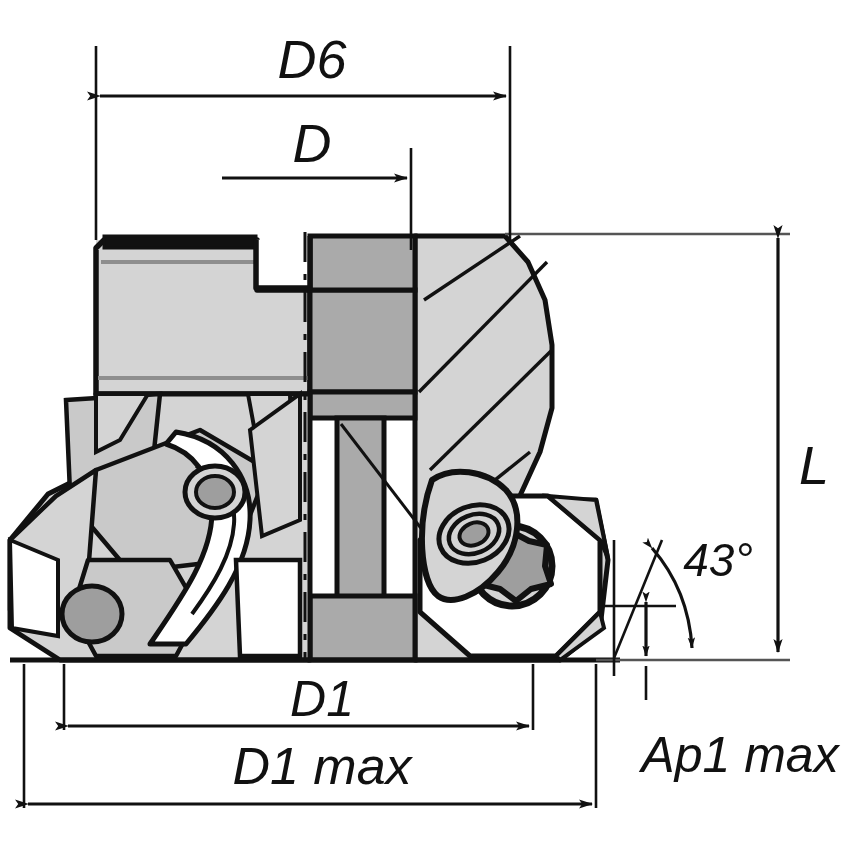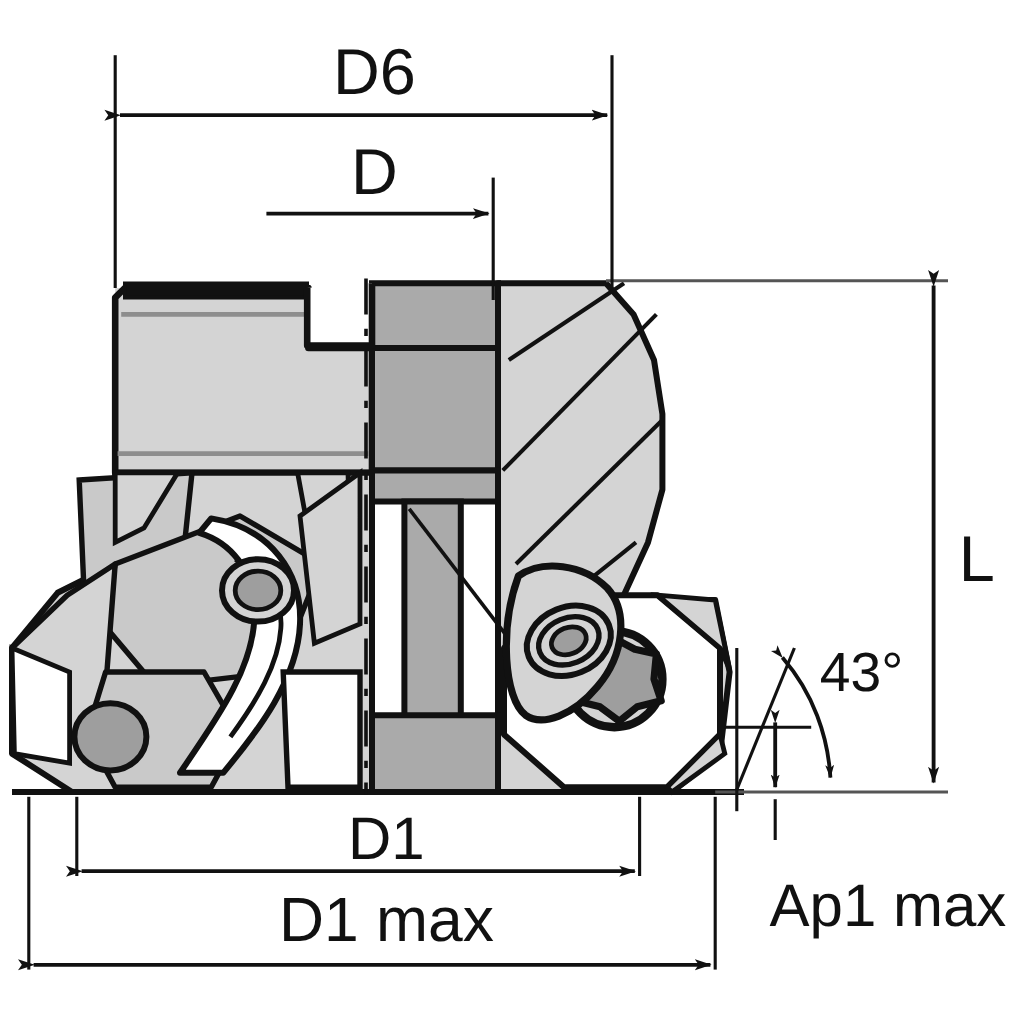--- a/index.html
+++ b/index.html
@@ -1,18 +1,18 @@
 <!DOCTYPE html>
 <html><head>
 <meta charset="utf-8">
 <style>
   html,body{margin:0;padding:0;background:#ffffff;}
   body{width:854px;height:854px;overflow:hidden;
        font-family:"Liberation Sans","DejaVu Sans",sans-serif;}
-  #stage{position:relative;width:854px;height:854px;background:#fff;}
+  #stage{position:relative;width:854px;height:854px;background:#fff;font-style:italic;}
   svg#dwg{position:absolute;left:0;top:0;width:854px;height:854px;display:block;}
   .lbl{font-family:"Liberation Sans","DejaVu Sans",sans-serif;
        fill:#111111;font-weight:400;}
 </style>
 </head>
 <body>
 
 <div id="stage">
 
 <svg id="dwg" viewBox="0 0 854 854" xmlns="http://www.w3.org/2000/svg">

